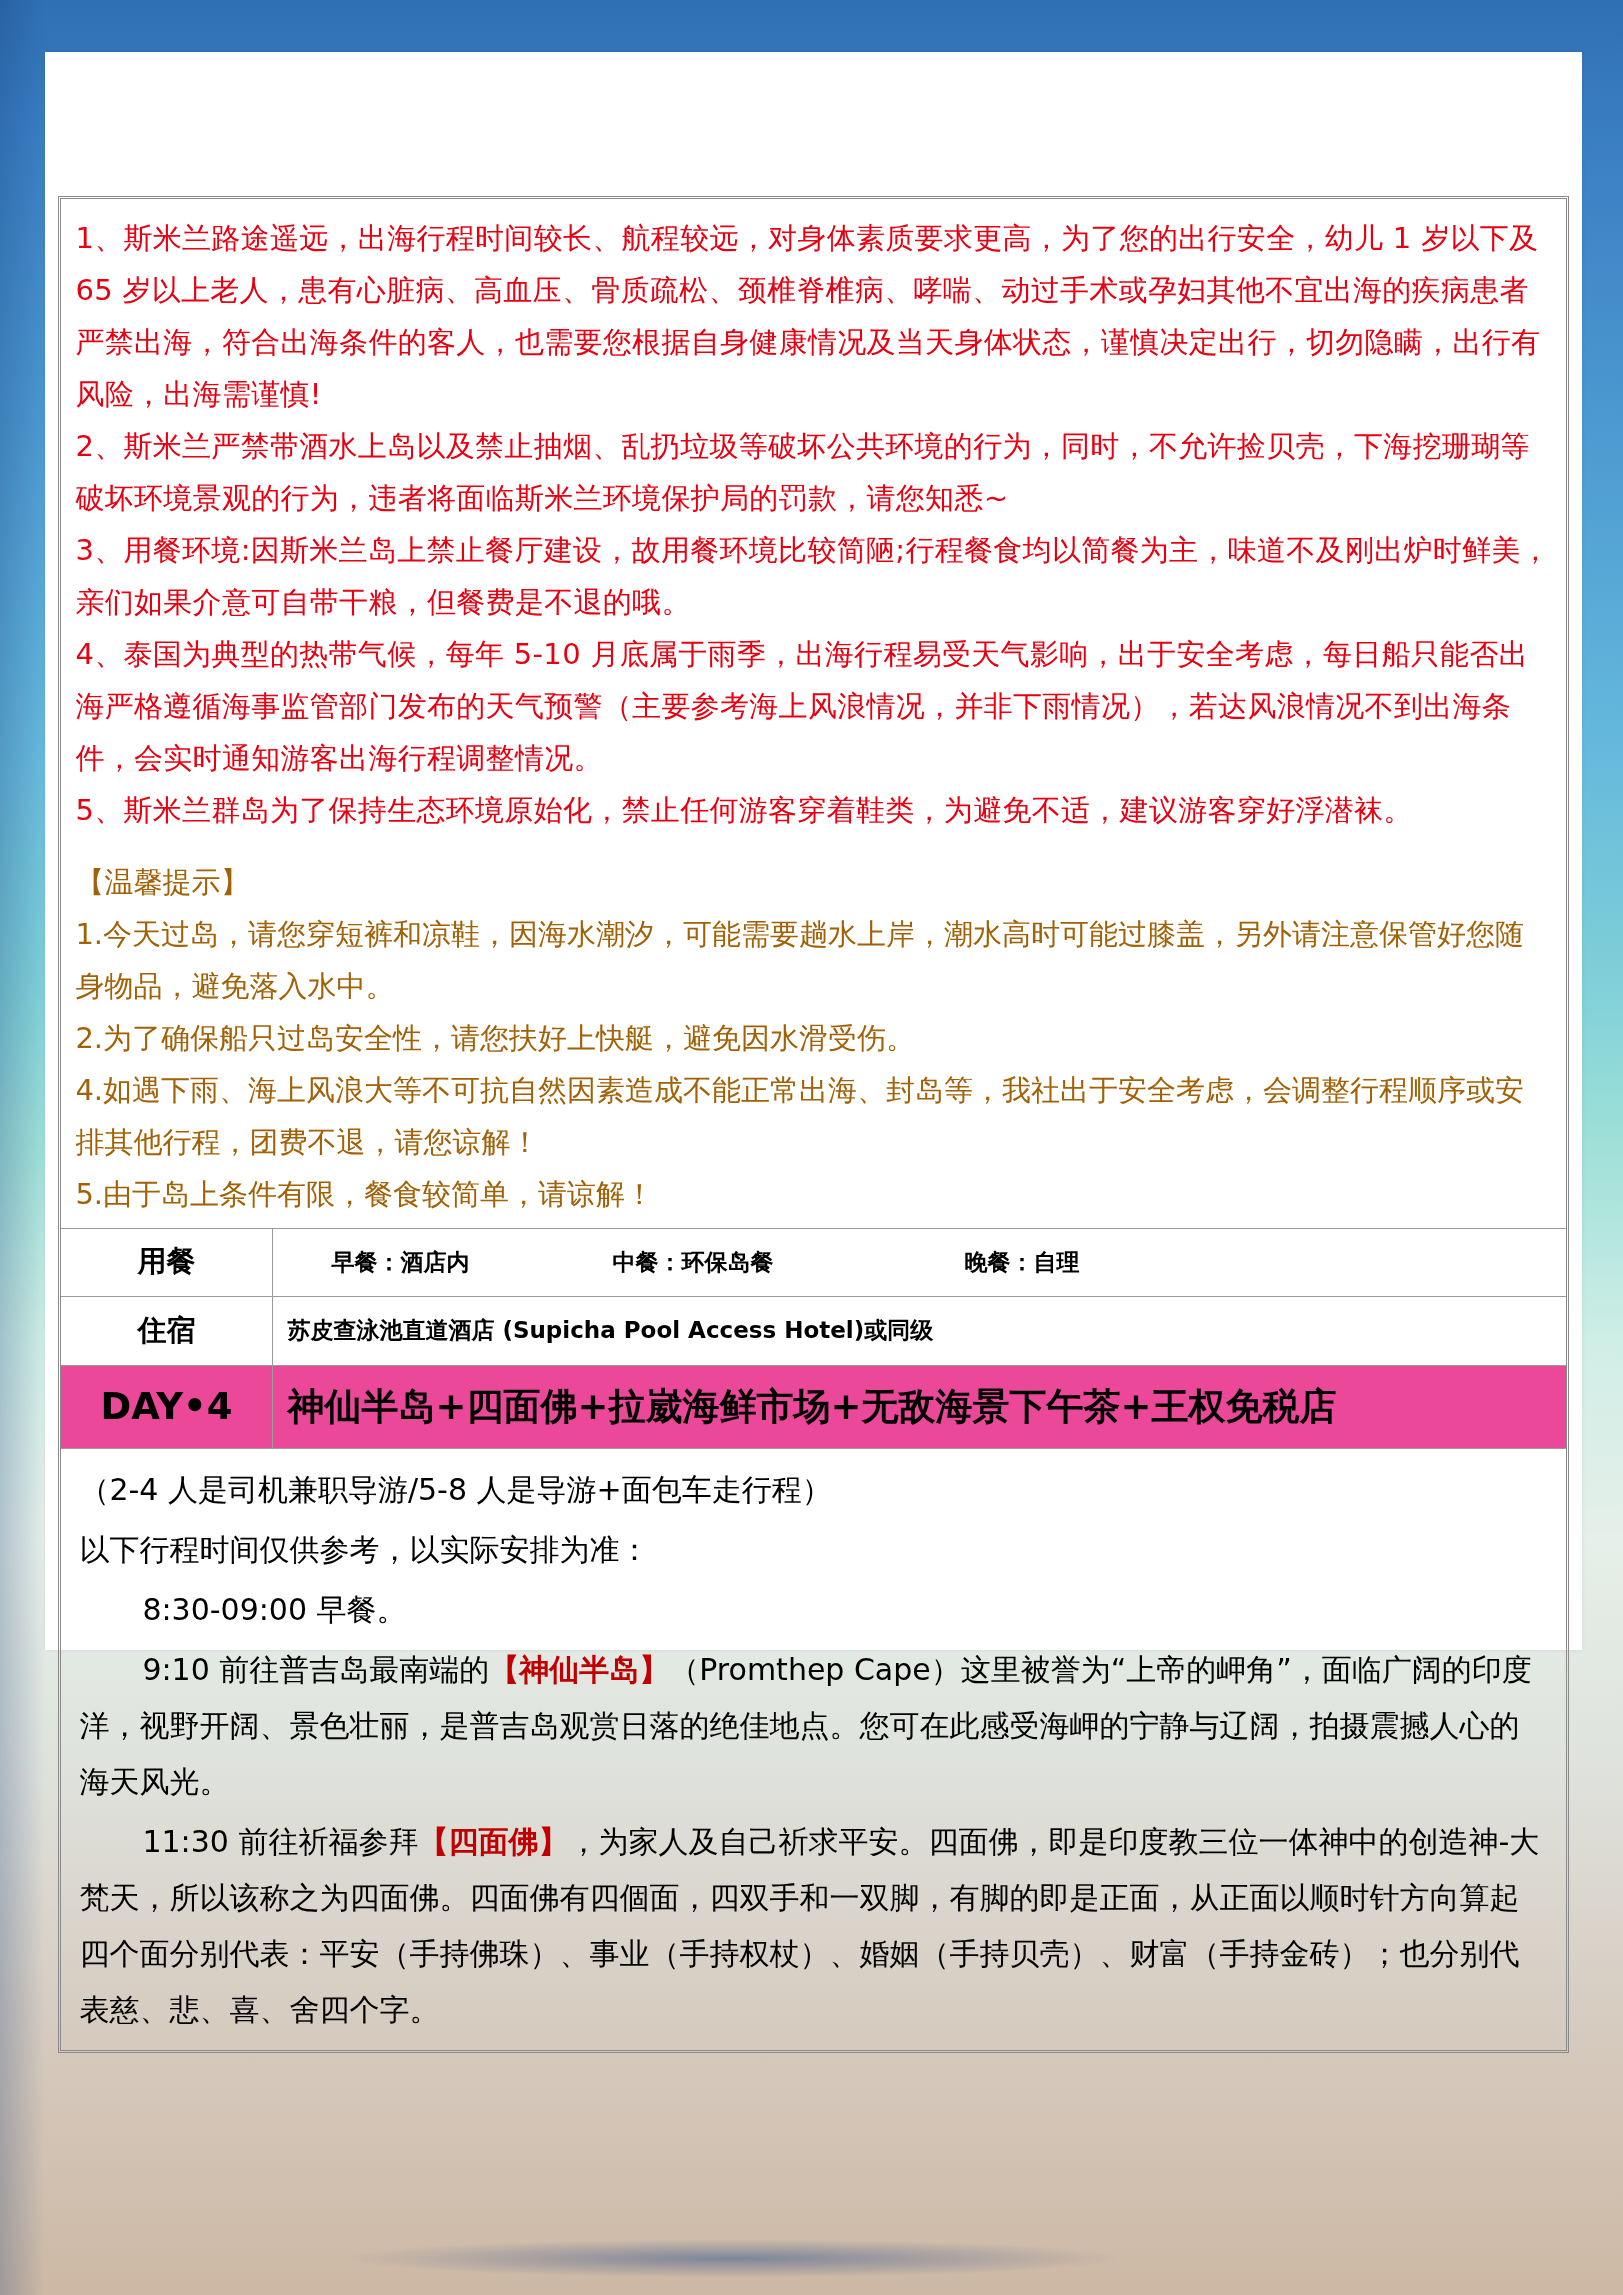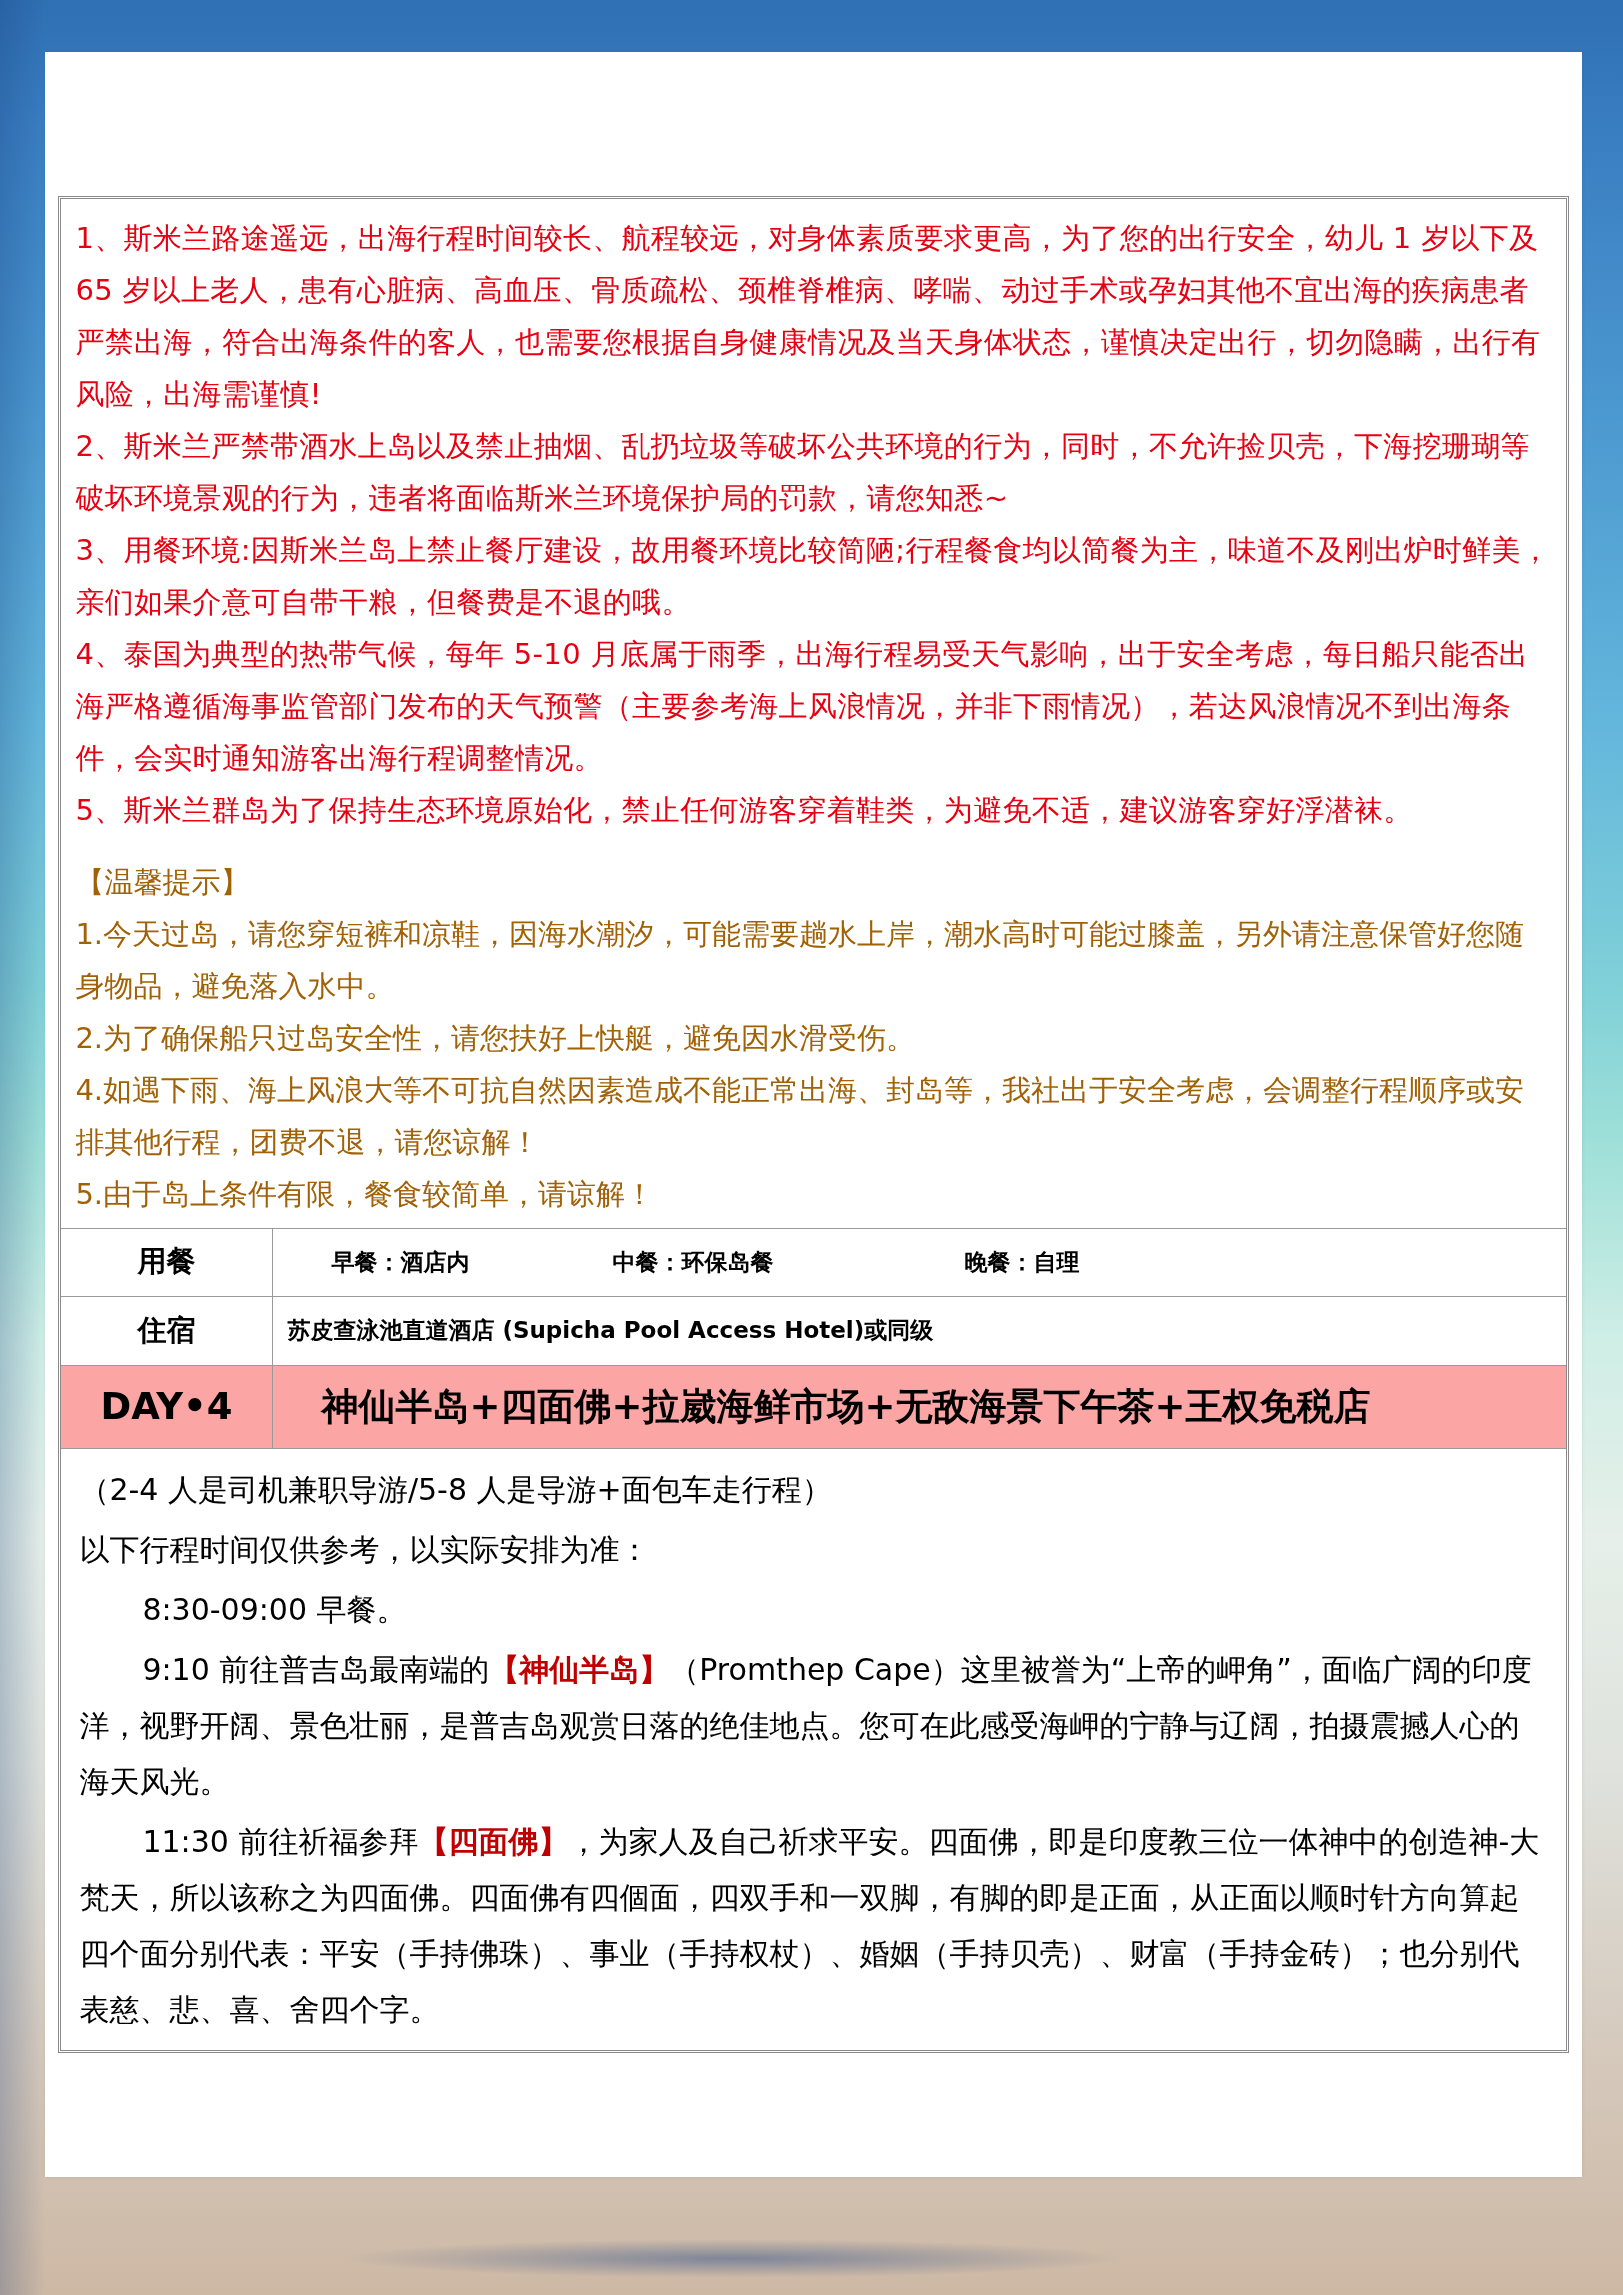--- a/index.html
+++ b/index.html
@@ -14,21 +14,21 @@
     }
     .bg-shade-left {
       position: absolute; left: 0; top: 0; width: 45px; height: 2295px;
       background: linear-gradient(90deg, rgba(20,60,120,0.25), rgba(255,255,255,0));
     }
     .bg-wave {
       position: absolute; left: 340px; top: 2239px; width: 785px; height: 39px;
       background: radial-gradient(ellipse at center, rgba(60,90,140,0.55), rgba(60,90,140,0) 70%);
     }
     .page {
-      position: absolute; left: 45px; top: 52px; width: 1537px; height: 2125px;
+      position: absolute; left: 45px; top: 52px; width: 1537px; height: 1598px;
       background: #ffffff;
       box-shadow: 0 0 3.9px rgba(0,0,0,0.08);
       text-decoration: underline;
     }
     .frame {
       position: absolute; left: 13px; top: 144px; width: 1511px;
       border: 3.3px double #8a8a8a;
       box-sizing: border-box;
     }
     .notice {
@@ -53,21 +53,21 @@
     }
     .row .value {
       flex: 1; display: flex; align-items: center; padding-left: 14.4px;
       font-weight: bold; font-size: 23px; color: #000;
     }
     .row.meal { height: 67px; gap: 44px; }
     .row.lodge { height: 68px; }
     .meal-item { display: inline-block; }
     .meal-item.m1 { width: 281px; }
     .meal-item.m2 { width: 352px; }
-    .row.day { height: 82px; background: #fca5a5; gap: 34px; }
+    .row.day { height: 82px; background: #ec4899; }
     .row.day .label { font-size: 37px; }
     .row.day .value { font-size: 37px; }
     .body {
       border-top: 1.3px solid #9a9a9a;
       padding: 9.2px 13px 7.9px 14.4px;
       font-size: 30px; line-height: 56px; color: #000;
     }
     .body p { margin: 4px; }
     .body .indent { text-indent: 63px; }
     .hl { color: #c00000; font-weight: bold; }

